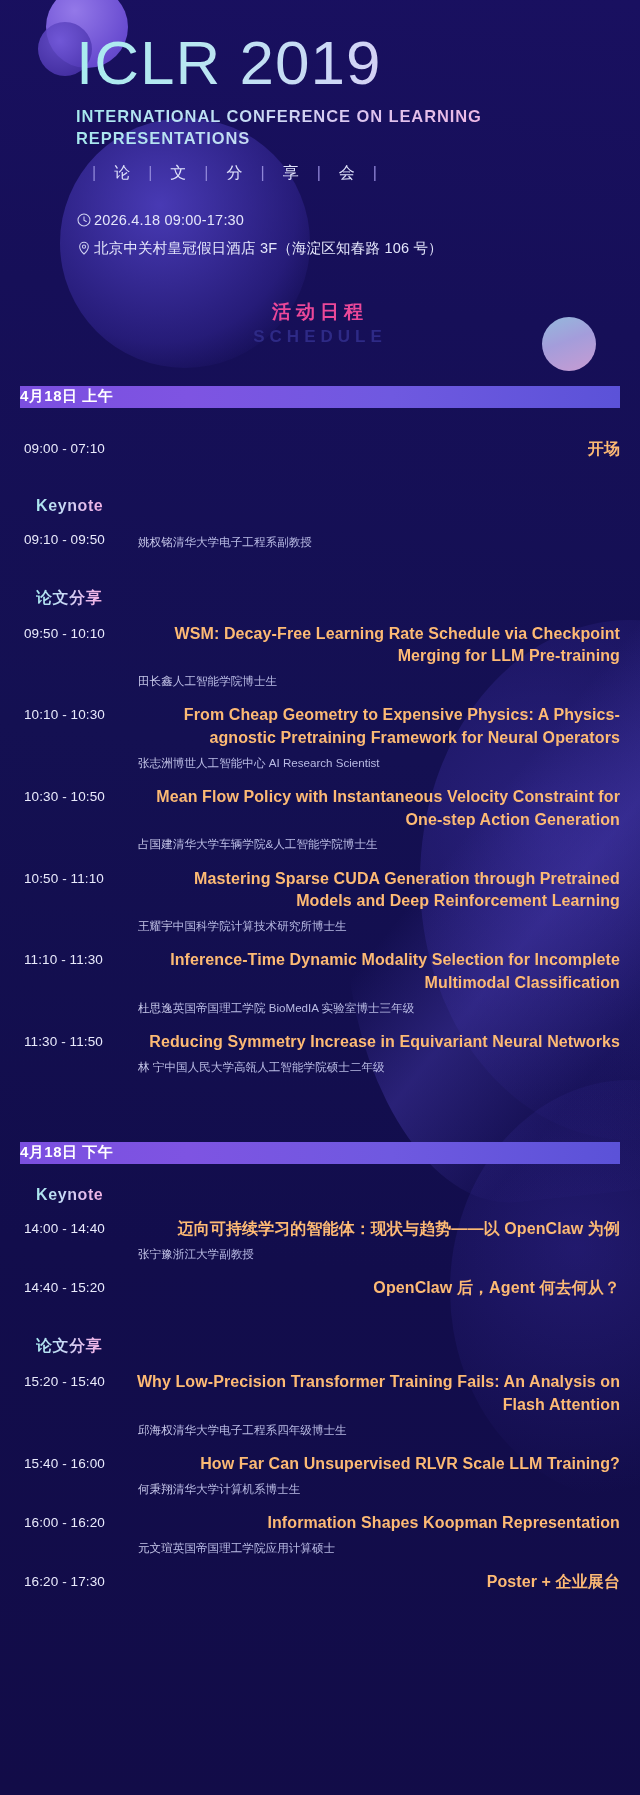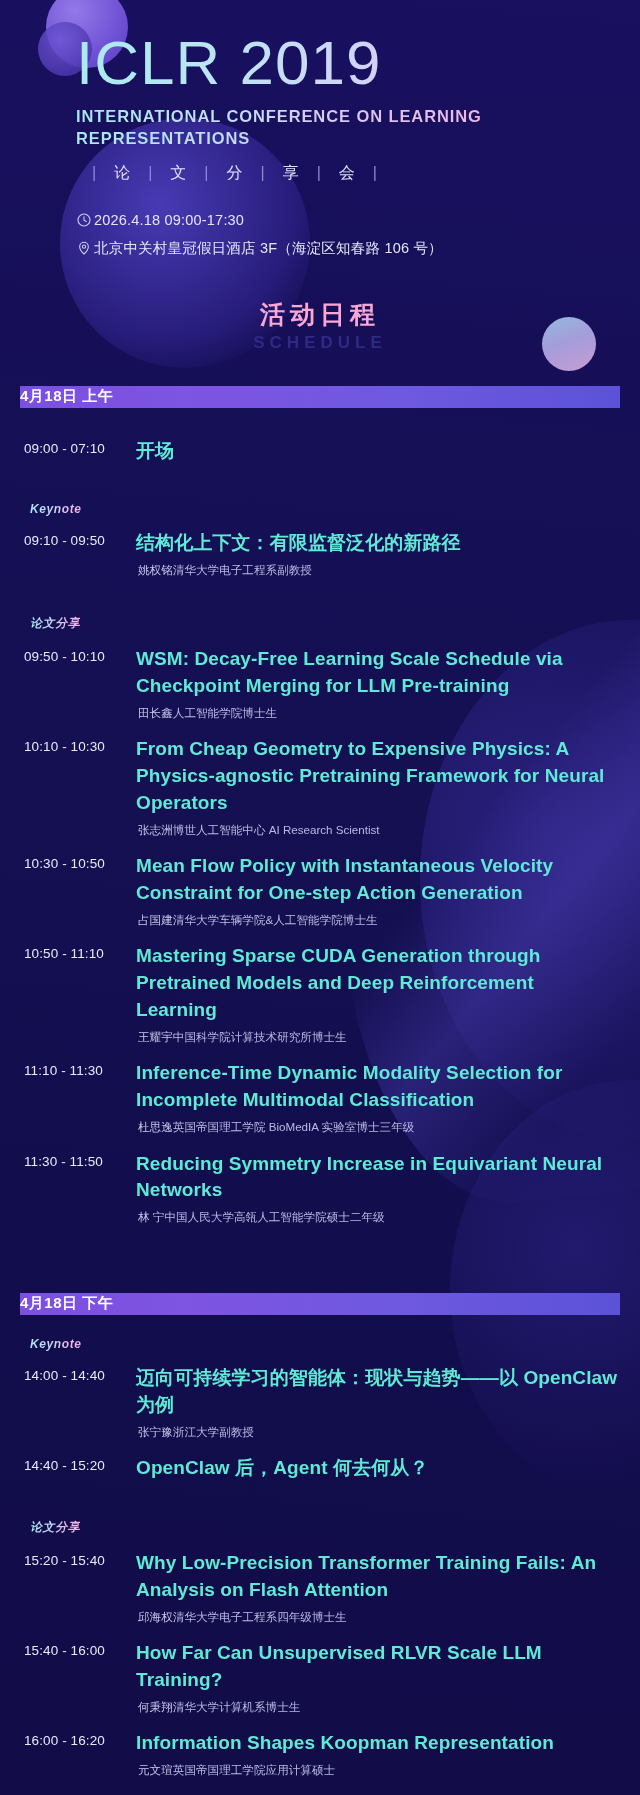--- a/index.html
+++ b/index.html
@@ -129,24 +129,24 @@
   .meta-ico { width: 16px; height: 16px; flex: 0 0 16px; opacity: .9; }
 
   
   .sched-head {
     margin-top: 44px;
     text-align: center;
     position: relative;
     height: 62px;
   }
   .sched-cn {
-    font-size: 25px;
+    font-size: 19px;
     font-weight: bold;
     letter-spacing: 5px;
-    color: #f9a8d4;
+    color: #ec4899;
     line-height: 1;
   }
   .sched-en {
     margin-top: 6px;
     font-size: 17px;
     font-weight: bold;
     letter-spacing: 5px;
     color: #2e2a86;
   }
 
@@ -160,53 +160,53 @@
     font-weight: bold;
     letter-spacing: .5px;
     color: #ffffff;
     background: linear-gradient(90deg, #7b4fe0 0%, #7e54e2 28%, #6f59e0 62%, #5b52d8 100%);
   }
 
   
   .sched-body { padding: 0 20px 0 24px; }
 
   .group-label {
-    font-size: 12px;
+    font-size: 16px;
     font-weight: bold;
     letter-spacing: .6px;
-    margin: 22px 0 14px 6px;
+    margin: 22px 0 14px 12px;
     background: linear-gradient(92deg, #a9e8ef 0%, #c6d9f5 40%, #e6bced 75%, #f3b2e2 100%);
     -webkit-background-clip: text;
     background-clip: text;
     color: transparent;
     -webkit-text-fill-color: transparent;
     display: inline-block;
-    font-style: italic;
   }
 
   .row {
     display: flex;
     align-items: flex-start;
     margin-bottom: 15px;
   }
   .row-time {
     flex: 0 0 112px;
     font-size: 13.5px;
     color: #e9eafc;
     line-height: 1.5;
     padding-top: 1px;
     letter-spacing: .1px;
   }
   .row-main { flex: 1 1 auto; min-width: 0; }
   .row-title {
-    font-size: 19px;
-    font-weight: bold;
-    color: #5eead4;
+    font-size: 16px;
+    font-weight: bold;
+    color: #fdba74;
     line-height: 1.42;
     letter-spacing: .1px;
+    text-align: right;
   }
   .row-speaker {
     margin-top: 5px;
     font-size: 11.6px;
     color: #b9bbe4;
     line-height: 1.4;
     padding-left: 2px;
   }
   .row-speaker .name { color: #c7c8ea; }
   .row.simple .row-title { font-weight: bold; }
@@ -275,29 +275,28 @@
         <div class="row simple">
           <div class="row-time">09:00 - 07:10</div>
           <div class="row-main">
             <div class="row-title">开场</div>
           </div>
         </div>
         <div><div class="group-label">Keynote</div></div>
         <div class="row">
           <div class="row-time">09:10 - 09:50</div>
           <div class="row-main">
-            <div class="row-title">结构化上下文：有限监督泛化的新路径</div>
             <div class="row-speaker"><span class="name">姚权铭</span><span>清华大学电子工程系副教授</span></div>
           </div>
         </div>
         <div><div class="group-label">论文分享</div></div>
         <div class="row">
           <div class="row-time">09:50 - 10:10</div>
           <div class="row-main">
-            <div class="row-title">WSM: Decay-Free Learning Scale Schedule via Checkpoint Merging for LLM Pre-training</div>
+            <div class="row-title">WSM: Decay-Free Learning Rate Schedule via Checkpoint Merging for LLM Pre-training</div>
             <div class="row-speaker"><span class="name">田长鑫</span><span>人工智能学院博士生</span></div>
           </div>
         </div>
         <div class="row">
           <div class="row-time">10:10 - 10:30</div>
           <div class="row-main">
             <div class="row-title">From Cheap Geometry to Expensive Physics: A Physics-agnostic Pretraining Framework for Neural Operators</div>
             <div class="row-speaker"><span class="name">张志洲</span><span>博世人工智能中心 AI Research Scientist</span></div>
           </div>
         </div>

